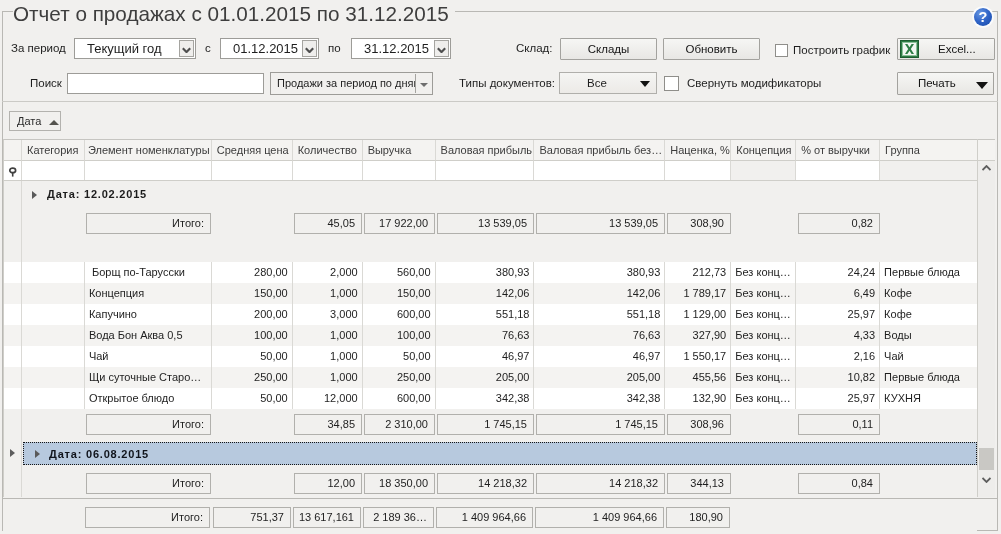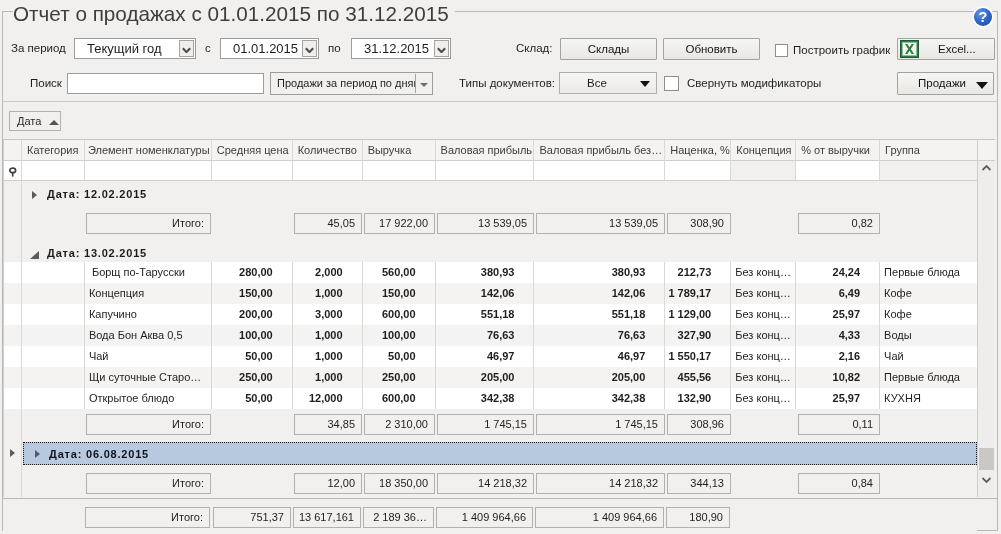--- a/index.html
+++ b/index.html
@@ -17,21 +17,21 @@
 .dropbtn { position:absolute; right:1px; top:1px; bottom:1px; width:15px; background:#efeeec; border:1px solid #a5a4a0; }
 .chev { position:absolute; left:2px; top:6px; width:9px; height:6px; }
 .cb { position:absolute; width:13px; height:13px; background:#fff; border:1px solid #8f8e8a; }
 .tri { width:0; height:0; border-left:6px solid transparent; border-right:6px solid transparent; border-top:7px solid #121212; position:absolute; }
 
 #sepline { left:2px; top:101px; width:996px; height:1px; background:#cbcac6; }
 #datebtn { left:9px; top:111px; width:52px; height:20px; border:1px solid #b3b2ae; line-height:18px; padding-left:7px; color:#2a2a2a; }
 #grid { left:3px; top:139px; width:974px; border-top:1px solid #c6c5c1; border-left:1px solid #cfcec9; }
 .row { position:relative; display:flex; width:973px; }
 .c { height:100%; border-right:1px solid #dad9d5; overflow:hidden; white-space:nowrap; }
-.num { text-align:right; padding-right:19px;font-weight:bold; }
+.num { text-align:right; padding-right:4px; }
 .txt { padding-left:4px; }
 .hdr { background:#f4f3f1; color:#3c3c3c; }
 .hdr .c { line-height:20px; padding-left:5px; border-bottom:1px solid #cfcec9; font-size:11px; }
 .frow { background:#fff; }
 .grp { background:#f1f0ee; font-weight:bold; color:#1c1c1c; letter-spacing:0.8px; }
 .det { background:#fff; } .det .c { line-height:20px; }
 .alt { background:#f4f3f1; }
 .ftr { background:#f1f0ee; }
 .box { position:absolute; border:1px solid #b1b0ac; height:21px; line-height:19px; text-align:right; padding-right:6px; }
 .exp { position:absolute; } .exp svg { display:block; }
@@ -58,21 +58,21 @@
 <div class="field" style="left:74px;top:38px;width:122px;">
   <div class="fieldtext">Текущий год</div>
   <div class="dropbtn">
       <svg class="chev" viewBox="0 0 9 5">
         <path d="M0.8 0.8 L4.5 4.6 L8.2 0.8" stroke="#4f4f4f" stroke-width="2.1" fill="none"></path>
       </svg>
     </div>
 </div>
 <div class="lbl" style="left:205px;top:38px;">с</div>
 <div class="field" style="left:220px;top:38px;width:99px;">
-  <div class="fieldtext">01.01.2015</div>
+  <div class="fieldtext">01.12.2015</div>
   <div class="dropbtn">
       <svg class="chev" viewBox="0 0 9 5">
         <path d="M0.8 0.8 L4.5 4.6 L8.2 0.8" stroke="#4f4f4f" stroke-width="2.1" fill="none"></path>
       </svg>
     </div>
 </div>
 <div class="lbl" style="left:328px;top:38px;">по</div>
 <div class="field" style="left:351px;top:38px;width:100px;">
   <div class="fieldtext">31.12.2015</div>
   <div class="dropbtn">
@@ -104,21 +104,21 @@
     </div>
 </div>
 <div class="lbl" style="left:459px;top:73px;">Типы документов:</div>
 <div class="field" style="left:559px;top:72px;width:98px;height:22px;background:linear-gradient(#f5f5f3,#eceae7);border-color:#b0afab;">
   <div style="position:absolute;left:0;width:100%;text-align:center;line-height:20px;padding-right:22px;font-size:11.5px;">Все</div>
   <div class="tri" style="right:6px;top:8px;border-left-width:5.5px;border-right-width:5.5px;border-top-width:6px;"></div>
 </div>
 <div class="cb" style="left:664px;top:76px;width:15px;height:15px;"></div>
 <div class="lbl" style="left:687px;top:73px;">Свернуть модификаторы</div>
 <div class="btn" style="left:897px;top:72px;width:97px;height:23px;line-height:21px;">
-  <span style="position:absolute;left:20px;top:0;">Продажи</span>
+  <span style="position:absolute;left:20px;top:0;">Печать</span>
   <div class="tri" style="right:5px;top:9px;border-left-width:6.5px;border-right-width:6.5px;border-top-width:7px;"></div>
 </div>
 
 <div class="abs" id="sepline"></div>
 <div class="abs" id="datebtn">Дата <span style="display:inline-block;width:0;height:0;border-left:5px solid transparent;border-right:5px solid transparent;border-bottom:5px solid #55544f;margin-left:5px;"></span></div>
 
 <div class="abs" id="grid">
   <div class="row hdr" style="height:21px;">
     <div class="c" style="width:18px;"></div>
     <div class="c" style="width:63px;">Категория</div>
@@ -163,27 +163,20 @@
     <div class="box" style="left:82px;top:9px;width:125px;">Итого:</div>
     <div class="box" style="left:290px;top:9px;width:68px;">45,05</div>
     <div class="box" style="left:360px;top:9px;width:71px;">17 922,00</div>
     <div class="box" style="left:433px;top:9px;width:97px;">13 539,05</div>
     <div class="box" style="left:532px;top:9px;width:129px;">13 539,05</div>
     <div class="box" style="left:663px;top:9px;width:64px;">308,90</div>
     <div class="box" style="left:794px;top:9px;width:82px;">0,82</div>
   </div>
   <div class="row grp" style="height:22px;line-height:26px;">
     <div class="c" style="width:18px;border-right:1px solid #dad9d5;"></div>
-    <div style="padding-left:25px;position:relative;">
-      <span class="exp" style="left:8px;top:11px;">
-          <svg width="9" height="8" viewBox="0 0 9 8">
-            <path d="M9 0 L9 8 L0 8 Z" fill="#5a5a5a"></path>
-          </svg>
-        </span>
-      Дата: 13.02.2015</div>
   </div>
   <div class="row det" style="height:21px;">
     <div class="c" style="width:18px;"></div>
     <div class="c" style="width:63px;"></div>
     <div class="c txt" style="width:127px;padding-left:7px;">Борщ по-Тарусски</div>
     <div class="c num" style="width:81px;">280,00</div>
     <div class="c num" style="width:70px;">2,000</div>
     <div class="c num" style="width:73px;">560,00</div>
     <div class="c num" style="width:99px;">380,93</div>
     <div class="c num" style="width:131px;">380,93</div>

